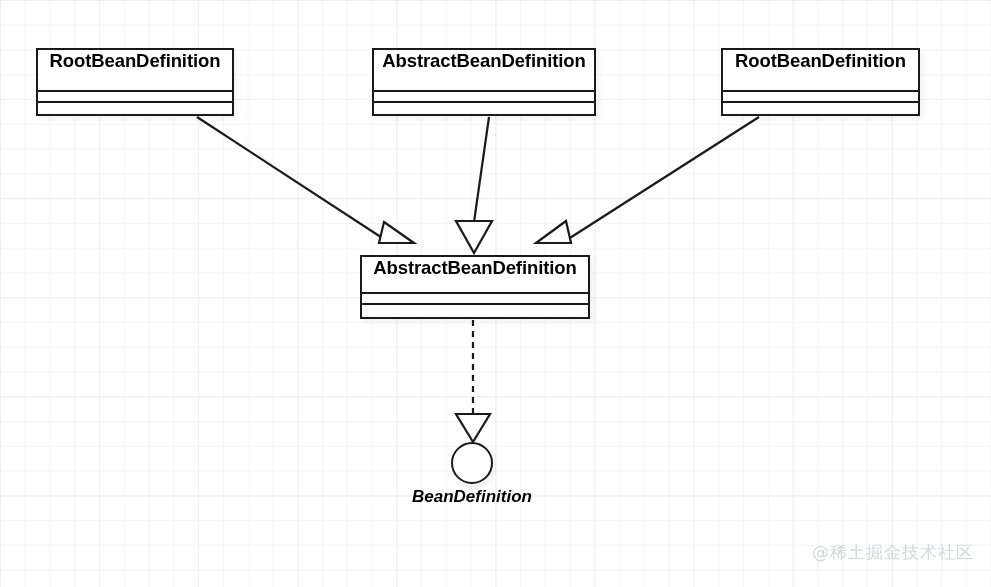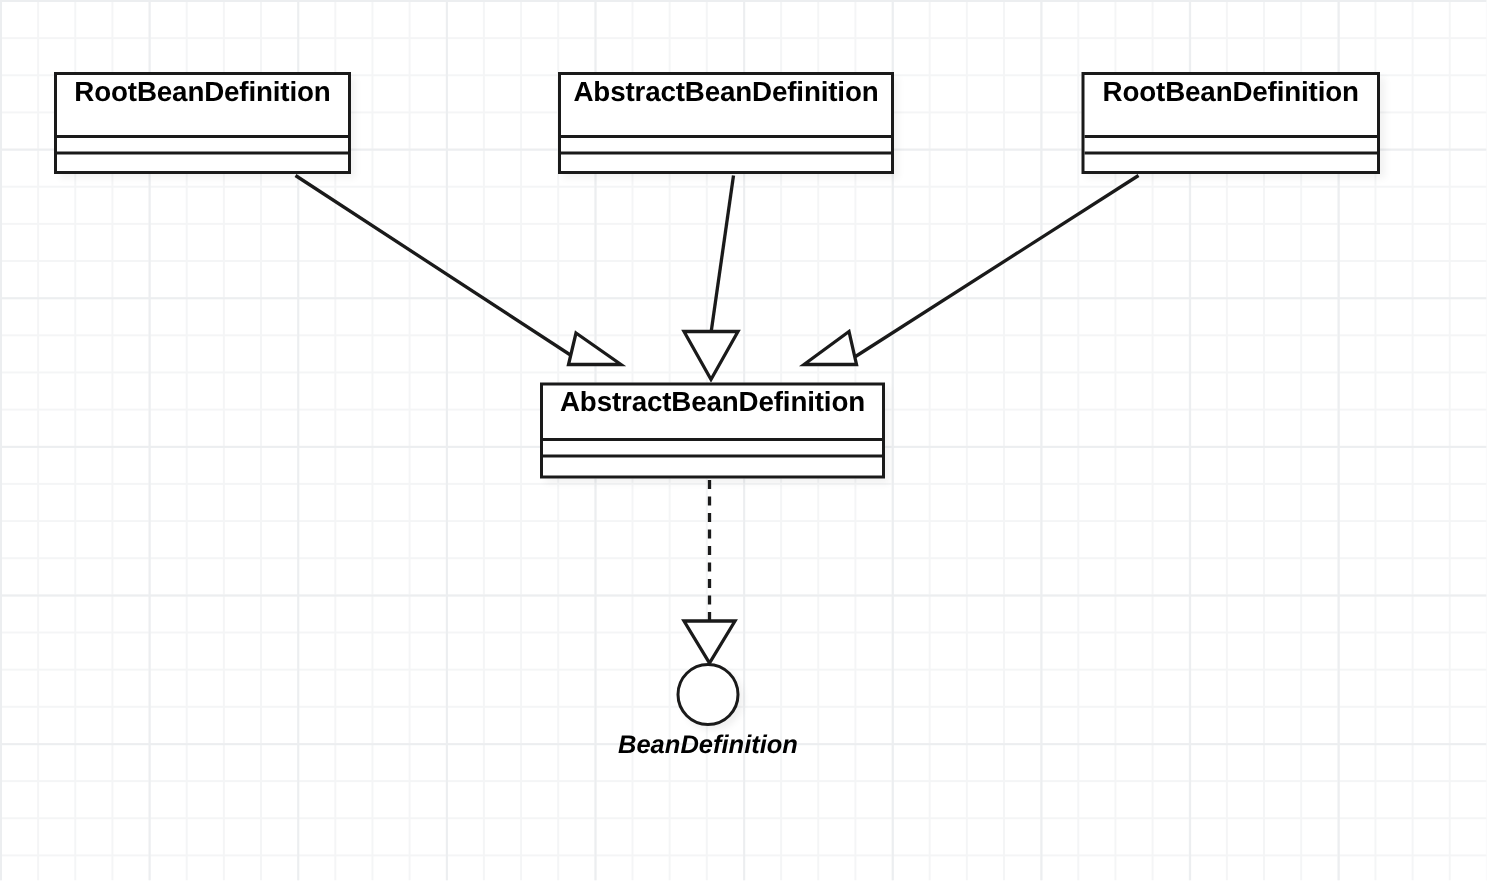--- a/index.html
+++ b/index.html
@@ -149,14 +149,15 @@
     <div class="title-row" style="height:37px;">
       <span>AbstractBeanDefinition</span>
     </div>
     <div class="attr-row"></div>
     <div class="op-row"></div>
   </div>
 
   <div class="iface-circle" style="left:451px; top:442px; width:42px; height:42px;"></div>
   <div class="iface-label" style="left:372px; top:487px; width:200px;">BeanDefinition</div>
 
+  <div class="watermark" style="left:812px; top:541px;">@稀土掘金技术社区</div>
 
 </div>
 
 </body></html>

